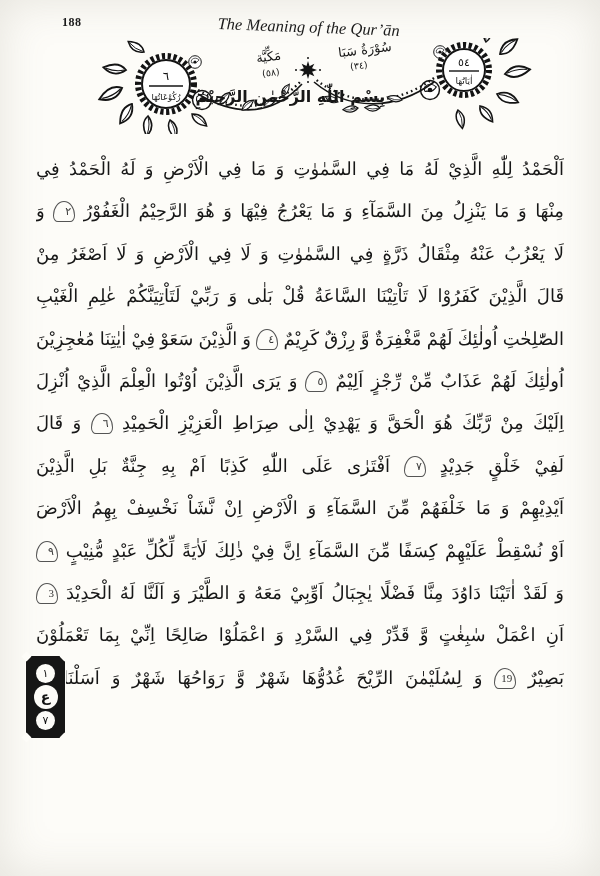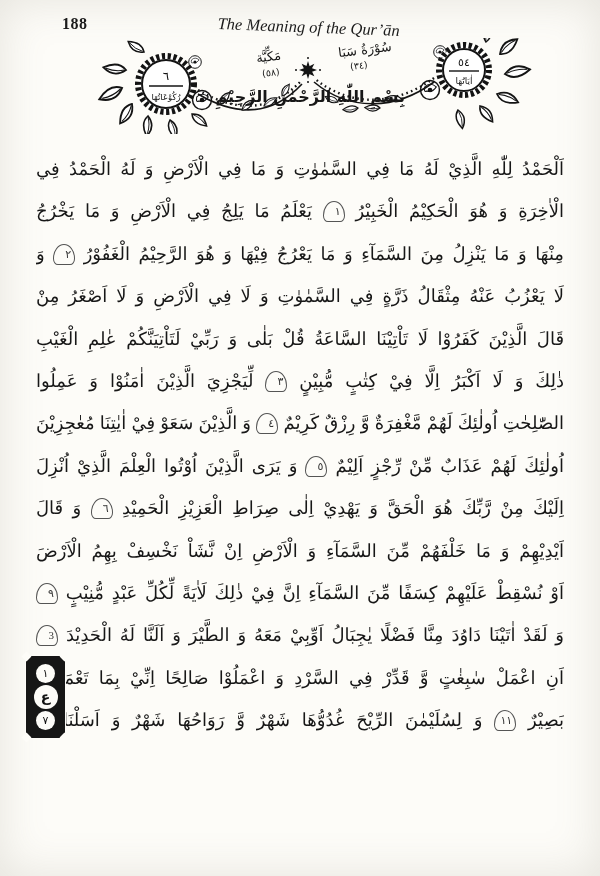--- a/index.html
+++ b/index.html
@@ -13,21 +13,21 @@
     position:relative;
     width:600px;height:876px;
     background:#fdfcf8;
     color:#1b1b1b;
     box-shadow:inset 0 0 45px rgba(120,115,100,.18);
   }
 
   
   .page-number{
     position:absolute;left:62px;top:15px;
-    font-weight:bold;font-size:16px;letter-spacing:.5px;
+    font-weight:bold;font-size:12px;letter-spacing:.5px;
   }
   .book-title{
     position:absolute;left:218px;top:14px;
     font-style:italic;font-size:16.5px;
     transform:rotate(2.2deg);transform-origin:left top;
     white-space:nowrap;
   }
 
   
   .surah-band{position:absolute;left:50px;top:38px;width:500px;height:96px;}
@@ -35,21 +35,21 @@
   .band-label{
     position:absolute;direction:rtl;white-space:nowrap;
     font-family:"DejaVu Sans", sans-serif;color:#171717;
   }
   .surah-name{left:288px;top:4px;font-size:13px;transform:rotate(-7deg);}
   .surah-number{left:300px;top:22px;font-size:9.5px;transform:rotate(-7deg);}
   .makki-label{left:206px;top:11px;font-size:13px;transform:rotate(-7deg);}
   .makki-number{left:212px;top:29px;font-size:9.5px;transform:rotate(-7deg);}
   .bismillah{
     left:175px;top:49px;width:160px;text-align:center;
-    font-size:16px;font-weight:bold;letter-spacing:-0.5px;margin-left:20px;
+    font-size:16px;font-weight:bold;letter-spacing:-0.5px;
   }
   .medallion-text{font-family:"DejaVu Sans", sans-serif;fill:#141414;}
 
   
   .quran-body{
     position:absolute;left:36px;top:148px;width:528px;
     direction:rtl;
     font-family:Liberation Serif, serif;
     font-size:18px;color:#171717;
   }
@@ -167,33 +167,32 @@
 
     <div class="band-label surah-name">سُوْرَةُ سَبَا</div>
     <div class="band-label surah-number">(٣٤)</div>
     <div class="band-label makki-label">مَكِّيَّة</div>
     <div class="band-label makki-number">(٥٨)</div>
     <div class="band-label bismillah">بِسْمِ اللّٰهِ الرَّحْمٰنِ الرَّحِيْمِ</div>
   </div>
 
   <div class="quran-body">
     <div class="qline">اَلْحَمْدُ لِلّٰهِ الَّذِيْ لَهُ مَا فِي السَّمٰوٰتِ وَ مَا فِي الْاَرْضِ وَ لَهُ الْحَمْدُ فِي</div>
-    <div class="qline">الْاٰخِرَةِ وَ هُوَ الْحَكِيْمُ الْخَبِيْرُ <span class="ayah-badge">١</span> يَعْلَمُ مَا يَلِجُ فِي الْاَرْضِ وَ مَا يَخْرُجُ</div>
     <div class="qline">مِنْهَا وَ مَا يَنْزِلُ مِنَ السَّمَآءِ وَ مَا يَعْرُجُ فِيْهَا وَ هُوَ الرَّحِيْمُ الْغَفُوْرُ <span class="ayah-badge">٢</span> وَ</div>
     <div class="qline">لَا يَعْزُبُ عَنْهُ مِثْقَالُ ذَرَّةٍ فِي السَّمٰوٰتِ وَ لَا فِي الْاَرْضِ وَ لَا اَصْغَرُ مِنْ</div>
     <div class="qline">قَالَ الَّذِيْنَ كَفَرُوْا لَا تَاْتِيْنَا السَّاعَةُ قُلْ بَلٰى وَ رَبِّيْ لَتَاْتِيَنَّكُمْ عٰلِمِ الْغَيْبِ</div>
-    <div class="qline">ذٰلِكَ وَ لَا اَكْبَرُ اِلَّا فِيْ كِتٰبٍ مُّبِيْنٍ <span class="ayah-badge">٣</span> لِّيَجْزِيَ الَّذِيْنَ اٰمَنُوْا وَ عَمِلُوا</div>
     <div class="qline">الصّٰلِحٰتِ اُولٰئِكَ لَهُمْ مَّغْفِرَةٌ وَّ رِزْقٌ كَرِيْمٌ <span class="ayah-badge">٤</span> وَ الَّذِيْنَ سَعَوْ فِيْ اٰيٰتِنَا مُعٰجِزِيْنَ</div>
     <div class="qline">اُولٰئِكَ لَهُمْ عَذَابٌ مِّنْ رِّجْزٍ اَلِيْمٌ <span class="ayah-badge">٥</span> وَ يَرَى الَّذِيْنَ اُوْتُوا الْعِلْمَ الَّذِيْ اُنْزِلَ</div>
     <div class="qline">اِلَيْكَ مِنْ رَّبِّكَ هُوَ الْحَقَّ وَ يَهْدِيْ اِلٰى صِرَاطِ الْعَزِيْزِ الْحَمِيْدِ <span class="ayah-badge">٦</span> وَ قَالَ</div>
+    <div class="qline">لَفِيْ خَلْقٍ جَدِيْدٍ <span class="ayah-badge">٧</span> اَفْتَرٰى عَلَى اللّٰهِ كَذِبًا اَمْ بِهِ جِنَّةٌ بَلِ الَّذِيْنَ</div>
     <div class="qline">اَيْدِيْهِمْ وَ مَا خَلْفَهُمْ مِّنَ السَّمَآءِ وَ الْاَرْضِ اِنْ نَّشَاْ نَخْسِفْ بِهِمُ الْاَرْضَ</div>
     <div class="qline">اَوْ نُسْقِطْ عَلَيْهِمْ كِسَفًا مِّنَ السَّمَآءِ اِنَّ فِيْ ذٰلِكَ لَاٰيَةً لِّكُلِّ عَبْدٍ مُّنِيْبٍ <span class="ayah-badge">٩</span></div>
     <div class="qline">وَ لَقَدْ اٰتَيْنَا دَاوُدَ مِنَّا فَضْلًا يٰجِبَالُ اَوِّبِيْ مَعَهُ وَ الطَّيْرَ وَ اَلَنَّا لَهُ الْحَدِيْدَ <span class="ayah-badge">3</span></div>
     <div class="qline">اَنِ اعْمَلْ سٰبِغٰتٍ وَّ قَدِّرْ فِي السَّرْدِ وَ اعْمَلُوْا صَالِحًا اِنِّيْ بِمَا تَعْمَلُوْنَ</div>
-    <div class="qline">بَصِيْرٌ <span class="ayah-badge">١١</span> وَ لِسُلَيْمٰنَ الرِّيْحَ غُدُوُّهَا شَهْرٌ وَّ رَوَاحُهَا شَهْرٌ وَ اَسَلْنَا لَهُ</div>
+    <div class="qline">بَصِيْرٌ <span class="ayah-badge">19</span> وَ لِسُلَيْمٰنَ الرِّيْحَ غُدُوُّهَا شَهْرٌ وَّ رَوَاحُهَا شَهْرٌ وَ اَسَلْنَا لَهُ</div>
   </div>
 
   <div class="ruku-marker">
     <span class="notch tl"></span>
     <span class="notch tr"></span>
     <span class="notch bl"></span>
     <span class="notch br"></span>
     <span class="marker-circle small">١</span>
     <span class="marker-circle big">ع</span>
     <span class="marker-circle small">٧</span>

